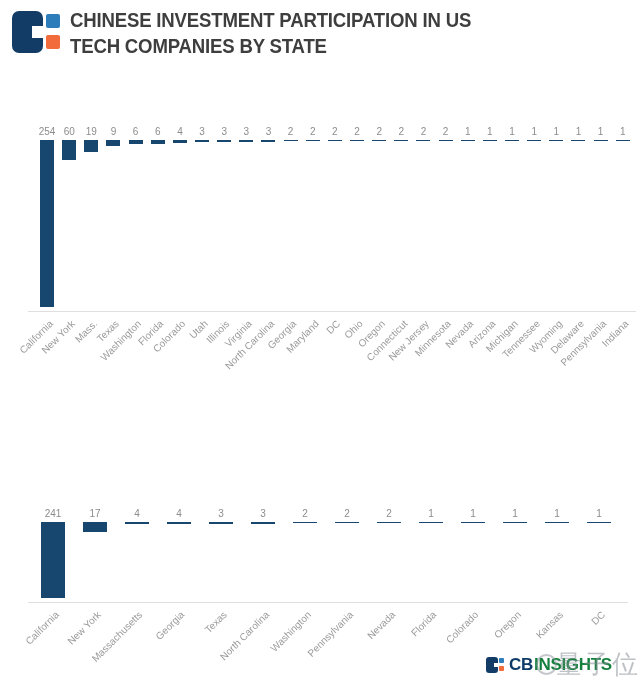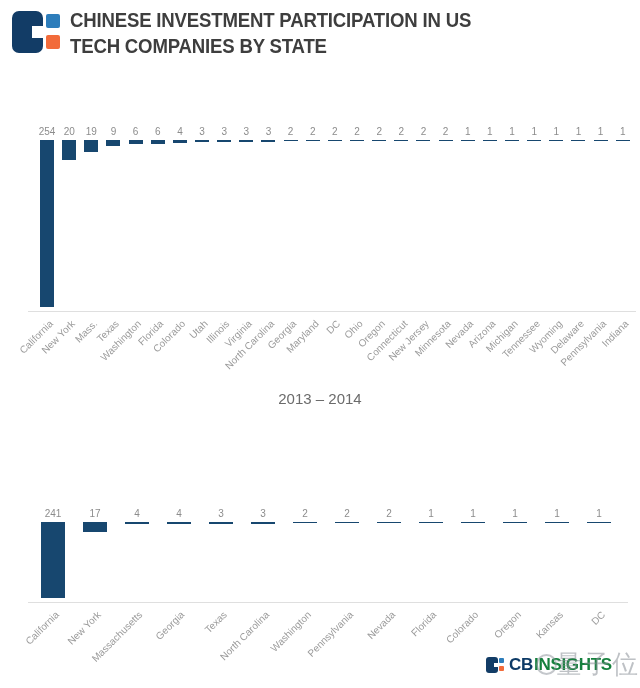--- a/index.html
+++ b/index.html
@@ -71,21 +71,21 @@
     <div>TECH COMPANIES BY STATE</div>
   </div>
 
   <div class="plot" id="plot1" style="--bar: #17476F;">
       <div class="col">
         <span class="val">254</span>
         <div class="bar" style="height: 167px;"></div>
         <div class="xlab">California</div>
       </div>
       <div class="col">
-        <span class="val">20</span>
+        <span class="val">60</span>
         <div class="bar" style="height: 20px;"></div>
         <div class="xlab">New York</div>
       </div>
       <div class="col">
         <span class="val">19</span>
         <div class="bar" style="height: 12px;"></div>
         <div class="xlab">Mass.</div>
       </div>
       <div class="col">
         <span class="val">9</span>
@@ -203,21 +203,20 @@
         <div class="xlab">Pennsylvania</div>
       </div>
       <div class="col">
         <span class="val">1</span>
         <div class="bar" style="height: 1px;"></div>
         <div class="xlab">Indiana</div>
       </div>
     </div>
   <div class="axis" id="axis1"></div>
 
-  <div class="chart-title" id="subtitle2">2013 – 2014</div>
   <div class="plot" id="plot2" style="--bar: #17476F;">
       <div class="col">
         <span class="val">241</span>
         <div class="bar" style="height: 76px;"></div>
         <div class="xlab">California</div>
       </div>
       <div class="col">
         <span class="val">17</span>
         <div class="bar" style="height: 10px;"></div>
         <div class="xlab">New York</div>

